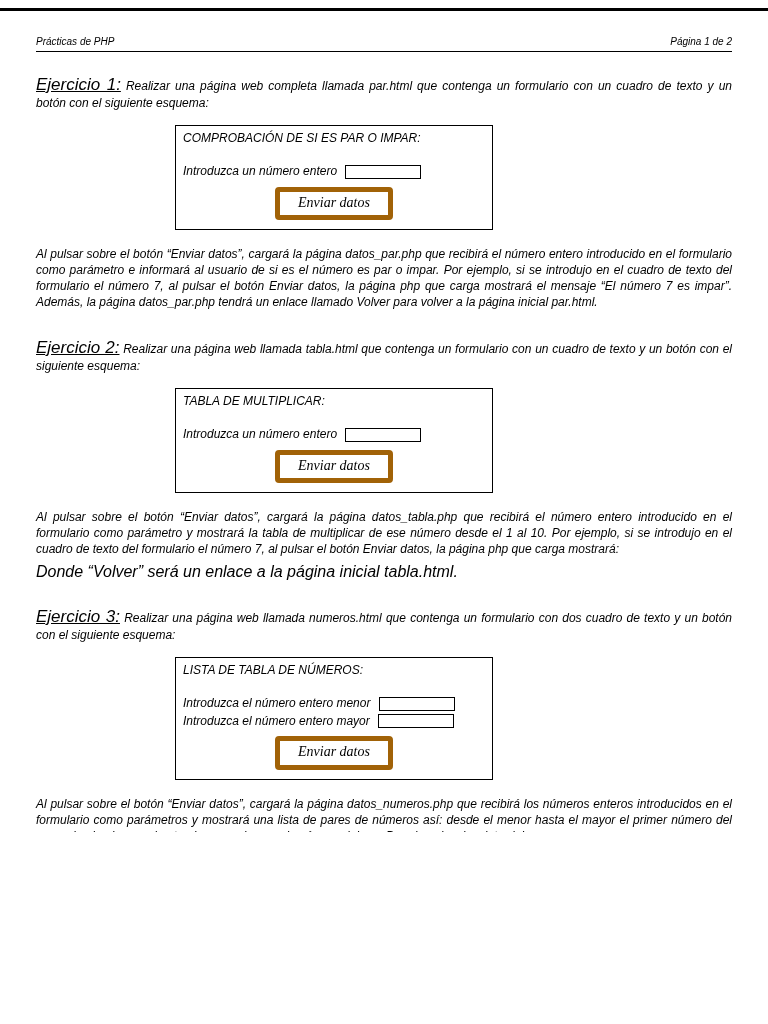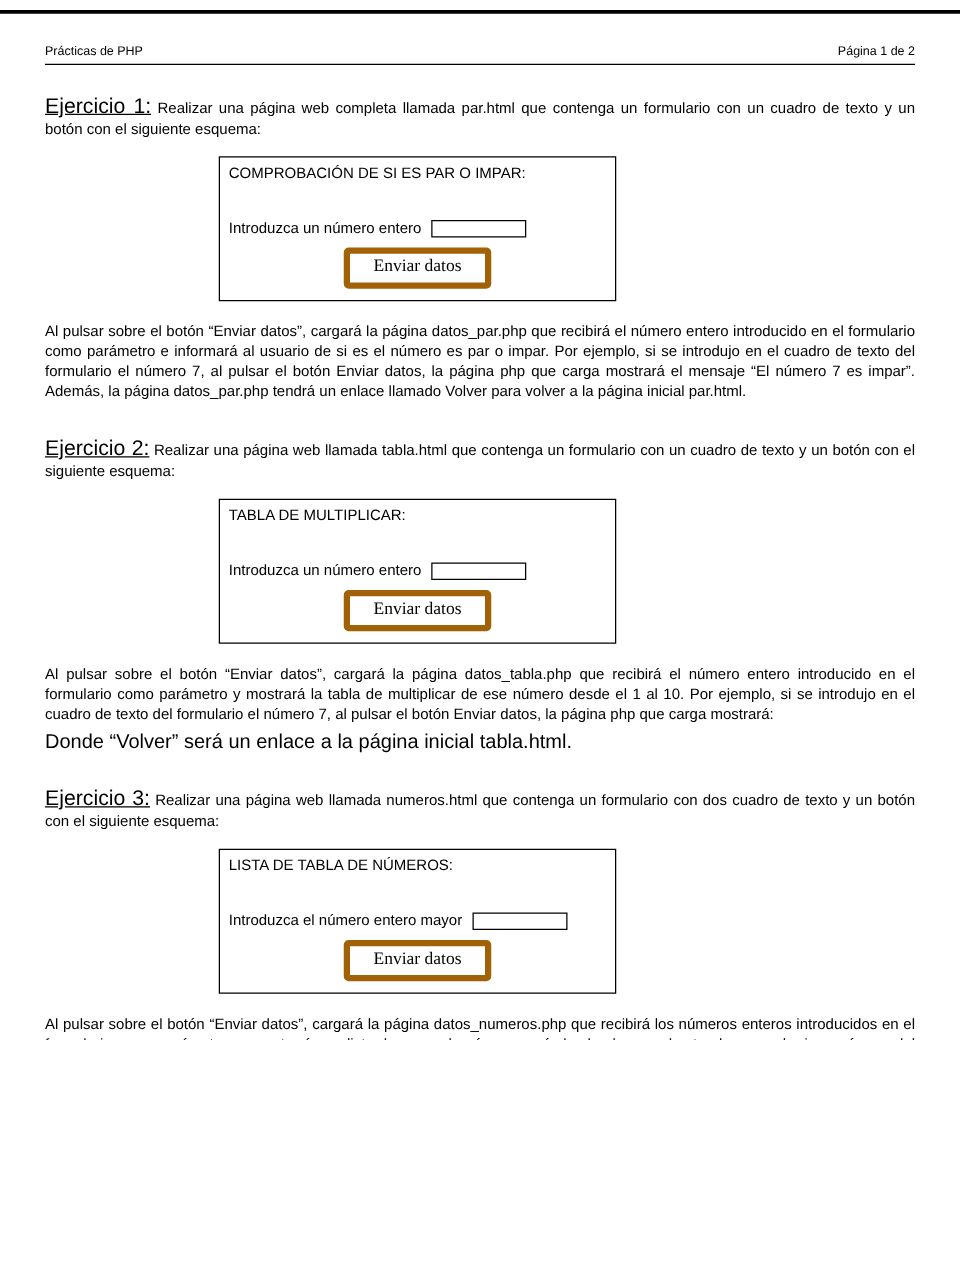--- a/index.html
+++ b/index.html
@@ -8,20 +8,21 @@
     width: 768px;
     font-family: "Liberation Sans", sans-serif;
     color: #000;
   }
   .page {
     position: relative;
     width: 768px;
     height: 832px;
     background: #fff;
     overflow: hidden;
+    font-style: italic;
   }
   .top-rule {
     position: absolute; top: 8px; left: 0;
     width: 768px; height: 3px; background: #000;
   }
   .bottom-rule {
     position: absolute; top: 986px; left: 0;
     width: 768px; height: 2px; background: #000;
   }
   .content { padding: 36px 36px 0 36px; }
@@ -49,21 +50,21 @@
   .mt-ex3 { margin-top: 24px; }
 
   .form-box {
     width: 318px; margin-left: 139px; margin-top: 13px;
     border: 1px solid #000; background: #fff;
     padding: 5px 7px 9px 7px;
     font-size: 12px; line-height: 1.32;
   }
   .box-title { font-size: 12px; }
   .box-spacer { height: 15px; }
-  .field-row { margin-top: 13px; white-space: nowrap; }
+  .field-row { margin-top: 2px; white-space: nowrap; }
   .text-input {
     display: inline-block; width: 76px; height: 14px;
     border: 1px solid #000; background: #fff;
     vertical-align: middle; margin-left: 5px;
   }
   .button-row { text-align: center; margin-top: 7px; }
   .form-button {
     display: inline-block; min-width: 118px; text-align: center;
     border: 5px solid #a16207; border-radius: 4px; background: #fff;
     font-family: "Liberation Serif", serif; font-size: 14px;
@@ -126,20 +127,24 @@
 
 
     <p class="note-line">Donde “Volver” será un enlace a la página inicial tabla.html.</p>
 
     <p class="exercise-intro mt-ex3"><span class="ex-heading">Ejercicio 3:</span><span> Realizar una página web llamada numeros.html que contenga un formulario con dos cuadro de texto y un botón con el siguiente esquema:</span></p>
 
     <div class="form-box">
       <div class="box-title">LISTA DE TABLA DE NÚMEROS:</div>
       <div class="box-spacer"></div>
       <div class="field-row">
+        <span>Introduzca el número entero menor</span>
+        <span class="text-input"></span>
+      </div>
+      <div class="field-row">
         <span>Introduzca el número entero mayor</span>
         <span class="text-input"></span>
       </div>
       <div class="button-row">
         <span class="form-button">Enviar datos</span>
       </div>
     </div>
 
     <p class="body-para">Al pulsar sobre el botón “Enviar datos”, cargará la página datos_numeros.php que recibirá los números enteros introducidos en el formulario como parámetros y mostrará una lista de pares de números así: desde el menor hasta el mayor el primer número del par, y desde el mayor hasta el menor el segundo número del par. Por ejemplo, si se introdujo</p>
 

